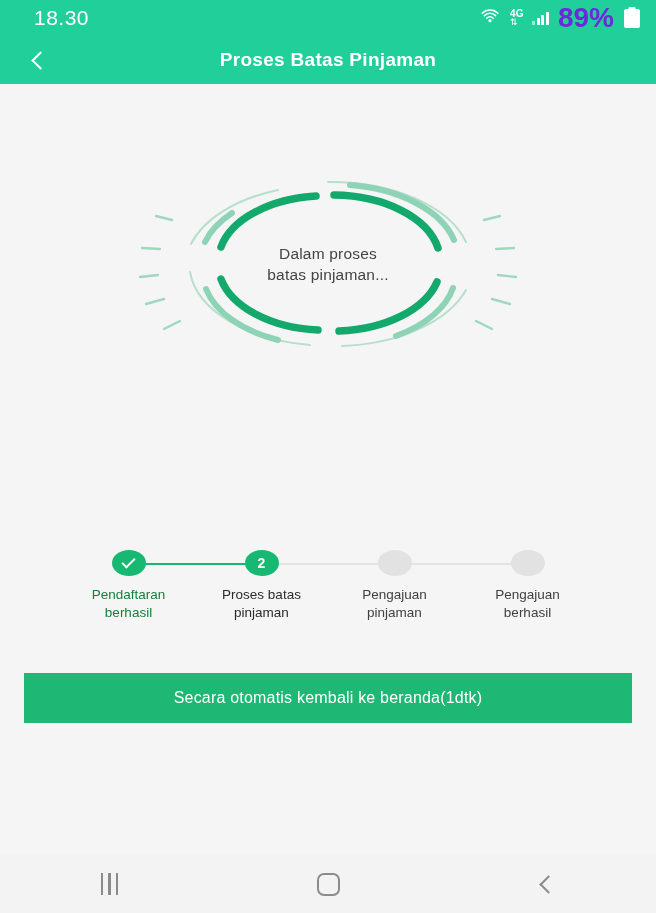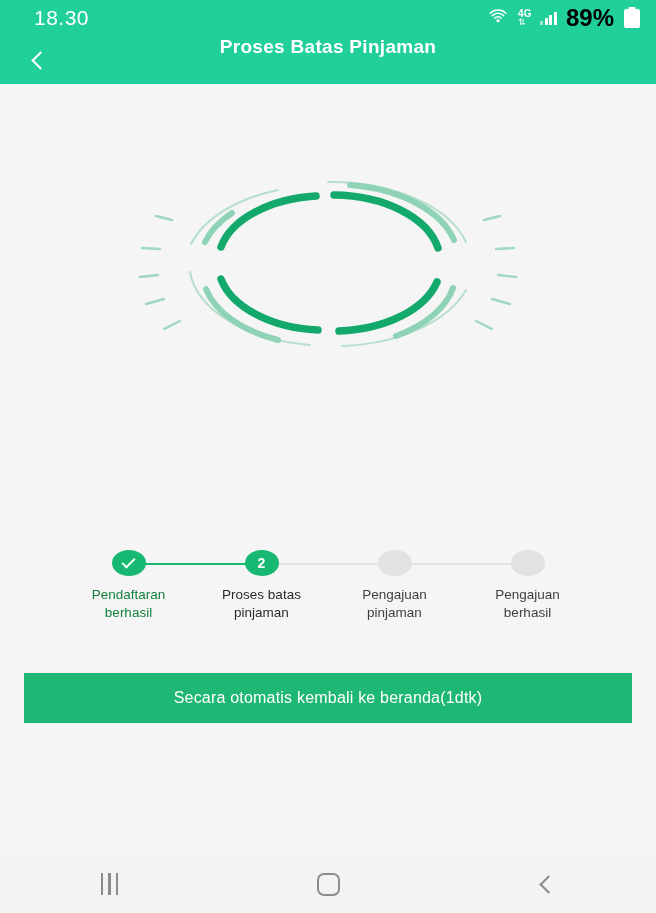--- a/index.html
+++ b/index.html
@@ -60,22 +60,22 @@
   .icon-4g-stack { display: flex; flex-direction: column; align-items: flex-start; }
 
   .signal-bars { display: flex; align-items: flex-end; gap: 1.5px; height: 14px; }
   .signal-bars i { width: 3px; background: #ffffff; display: block; border-radius: 0.5px; }
   .signal-bars i:nth-child(1) { height: 4px; opacity: .55; }
   .signal-bars i:nth-child(2) { height: 7px; }
   .signal-bars i:nth-child(3) { height: 10px; }
   .signal-bars i:nth-child(4) { height: 13px; }
 
   .battery-pct {
-    color: #000000;
-    font-size: 24px;
+    color: #6d28d9;
+    font-size: 28px;
     font-weight: 700;
     letter-spacing: 0px;
   }
   .battery-icon {
     width: 16px;
     height: 19px;
     border: 2px solid #ffffff;
     border-radius: 2px;
     background: #ffffff;
     position: relative;
@@ -89,20 +89,21 @@
     width: 7px; height: 2.5px;
     background: #ffffff;
     border-radius: 1px 1px 0 0;
   }
 
   
   .app-bar {
     height: 48px;
     background: #21cf9b;
     display: flex;
+    align-items: center;
     position: relative;
   }
   .back-btn {
     position: absolute;
     left: 18px;
     top: 50%;
     transform: translateY(-50%);
     width: 40px; height: 40px;
     display: flex; align-items: center; justify-content: center;
     cursor: pointer;
@@ -352,20 +353,24 @@
           <path d="M 12 113 L 30 111"></path>
           <path d="M 18 140 L 36 135"></path>
           <path d="M 36 165 L 52 157"></path>
           <path d="M 372 52 L 356 56"></path>
           <path d="M 386 84 L 368 85"></path>
           <path d="M 388 113 L 370 111"></path>
           <path d="M 382 140 L 364 135"></path>
           <path d="M 364 165 L 348 157"></path>
         </g>
       </svg>
+      <div class="loader-text">
+        <div>Dalam proses</div>
+        <div>batas pinjaman...</div>
+      </div>
     </div>
   </div>
 
   <div class="stepper">
     <div class="steps-row">
 
       <div class="step done">
         <div class="step-node">
           <span class="check"></span>
         </div>

